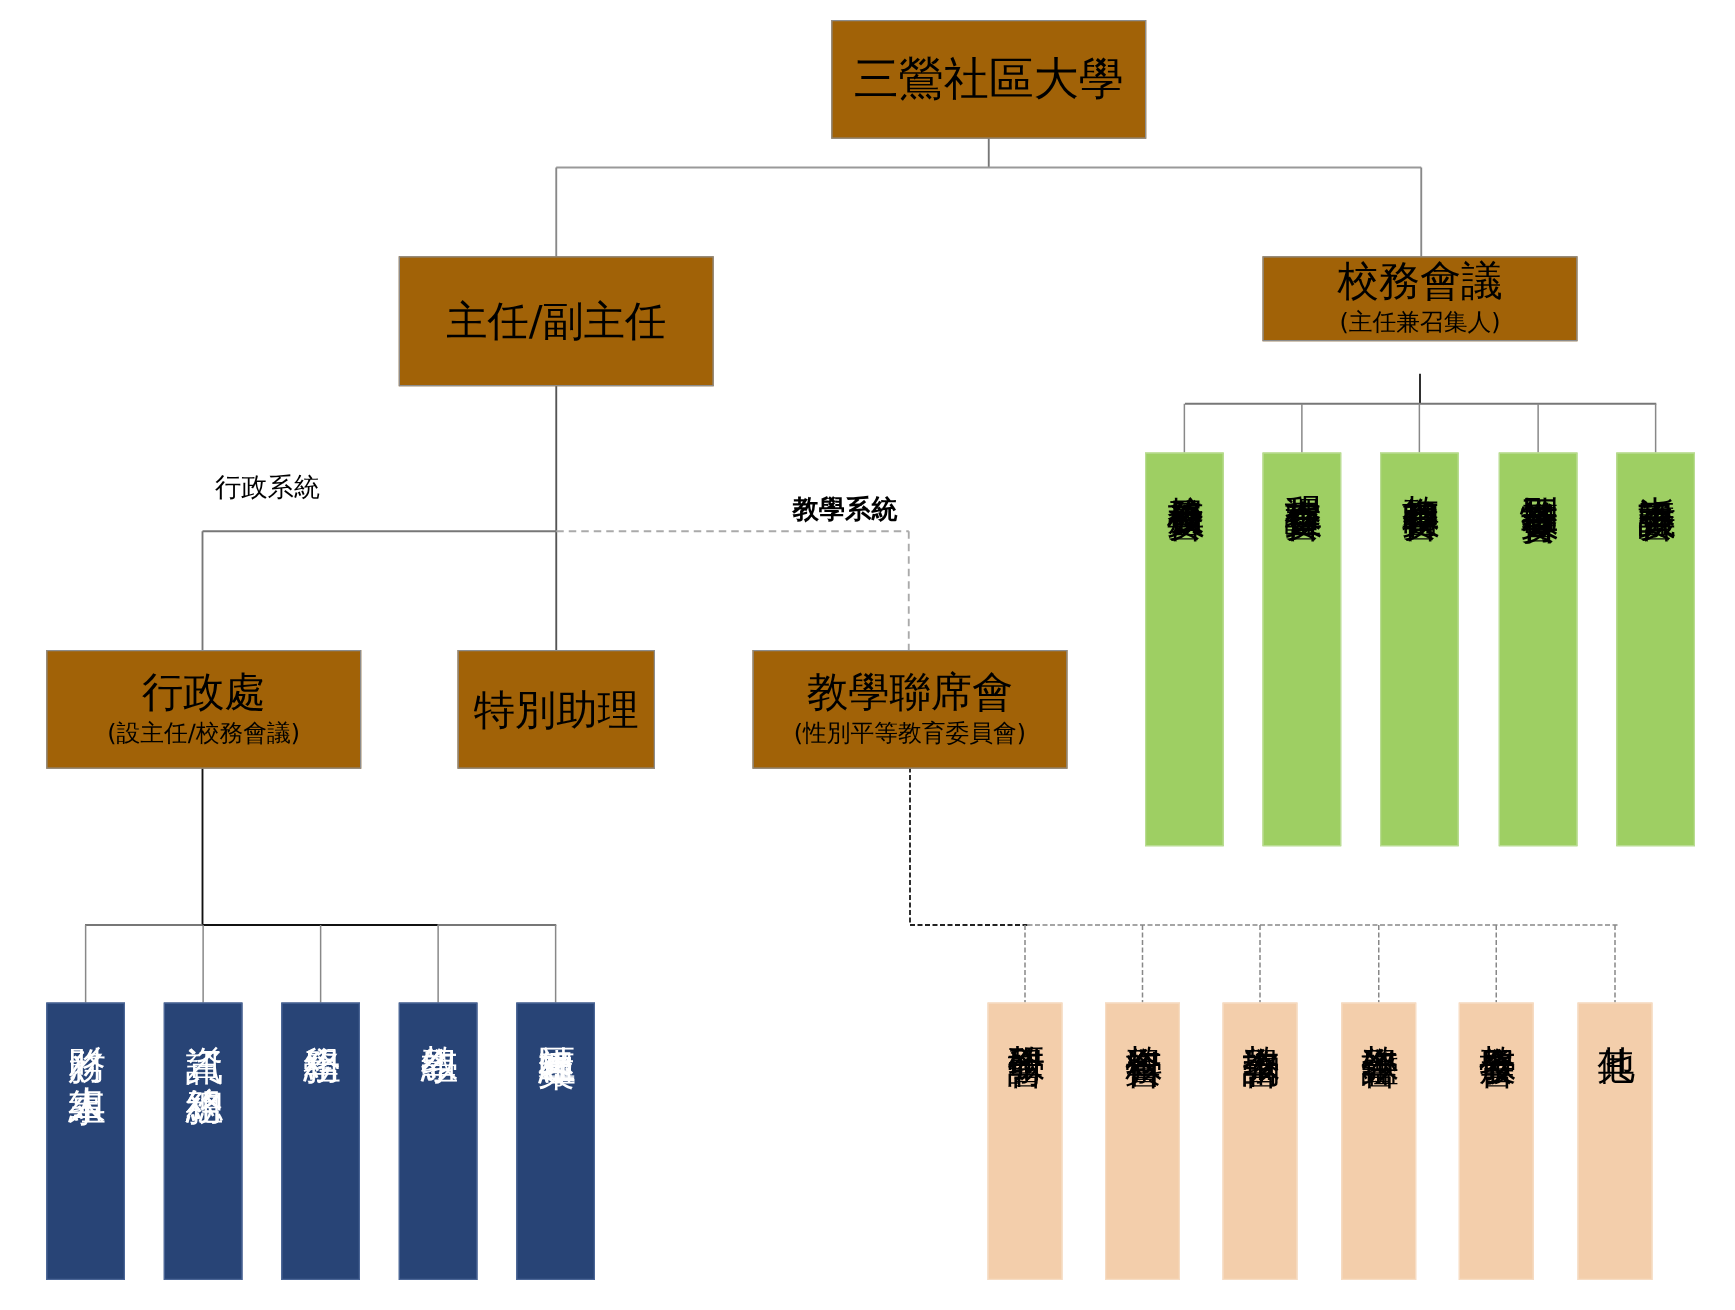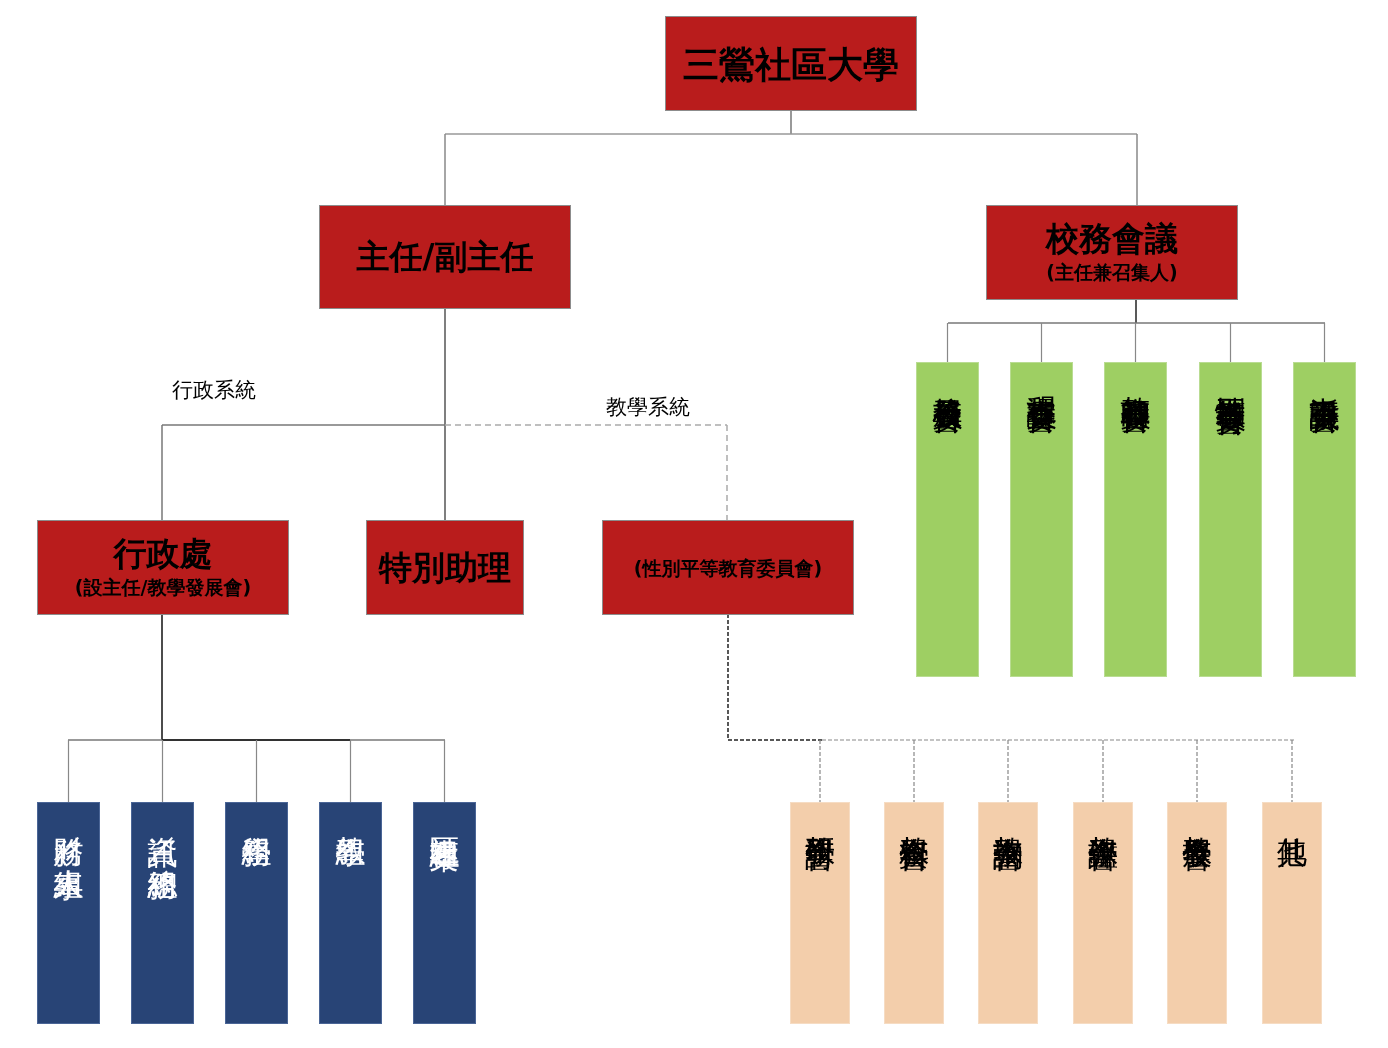--- a/index.html
+++ b/index.html
@@ -1,20 +1,20 @@
 <!DOCTYPE html>
 <html><head>
 <meta charset="utf-8">
 <style>
   html, body { margin: 0; padding: 0; background: #ffffff; }
   body { width: 1388px; height: 1048px; position: relative; overflow: hidden;
          font-family: "DejaVu Serif", "Liberation Serif", serif; color: #000; }
   svg.lines { position: absolute; left: 0; top: 0; width: 1388px; height: 1048px; }
-  .box { position: absolute; box-sizing: border-box; background: #b91c1c; border: 1.5px solid #8c8c8c;
-         display: flex; flex-direction: column; align-items: center; justify-content: center; text-align: center; font-weight: bold; }
+  .box { position: absolute; box-sizing: border-box; background: #a16207; border: 1.5px solid #8c8c8c;
+         display: flex; flex-direction: column; align-items: center; justify-content: center; text-align: center; }
   .box .t1 { font-size: 33px; line-height: 38px; }
   .box .t2 { font-size: 19px; line-height: 28px; font-family: "DejaVu Sans", "Liberation Sans", sans-serif; }
   .label { position: absolute; font-size: 21px; font-family: "DejaVu Sans", "Liberation Sans", sans-serif; }
   .vbox { position: absolute; box-sizing: border-box; display: flex; justify-content: center; padding-top: 10px; }
   .vbox .vt { writing-mode: vertical-rl; text-orientation: upright; font-size: 30px; line-height: 34px; letter-spacing: 1px;
               font-family: "DejaVu Sans", "Liberation Sans", sans-serif; }
   .green { background: #9ecf63; border: 1px solid #b9dc92; }
   .navy { background: #284476; border: 1px solid #4a6596; color: #ffffff; }
   .navy .vt { font-family: "DejaVu Serif", "Liberation Serif", serif; font-weight: 300; }
   .peach { background: #f3ceab; border: 1px solid #f6dcc3; }
@@ -69,38 +69,39 @@
 </svg>
 
 <div class="box" style="left:665px;top:16px;width:252px;height:95px;">
   <span class="t1" style="font-size:36px;">三鶯社區大學</span>
 </div>
 
 <div class="box" style="left:319px;top:205px;width:252px;height:104px;">
   <span class="t1">主任/副主任</span>
 </div>
 
-<div class="box" style="left:986px;top:205px;width:252px;height:95px;">
+<div class="box" style="left:1010px;top:205px;width:252px;height:68px;">
   <span class="t1">校務會議</span>
   <span class="t2">(主任兼召集人)</span>
 </div>
 
 <span class="label" style="left:172px;top:376px;">行政系統</span>
-<span class="label" style="left:606px;top:393px;">教學系統</span>
+<span class="label" style="left:634px;top:393px;font-weight:bold;">教學系統</span>
 
 <div class="box" style="left:37px;top:520px;width:252px;height:95px;">
   <span class="t1">行政處</span>
-  <span class="t2">(設主任/教學發展會)</span>
+  <span class="t2">(設主任/校務會議)</span>
 </div>
 
 <div class="box" style="left:366px;top:520px;width:158px;height:95px;">
   <span class="t1">特別助理</span>
 </div>
 
 <div class="box" style="left:602px;top:520px;width:252px;height:95px;">
+  <span class="t1">教學聯席會</span>
   <span class="t2">(性別平等教育委員會)</span>
 </div>
 
 <div class="vbox green" style="left:916px;top:362px;width:63px;height:315px;">
   <span class="vt">校務發展委員會</span>
 </div>
 <div class="vbox green" style="left:1010px;top:362px;width:63px;height:315px;">
   <span class="vt">課程審查委員會</span>
 </div>
 <div class="vbox green" style="left:1104px;top:362px;width:63px;height:315px;">

